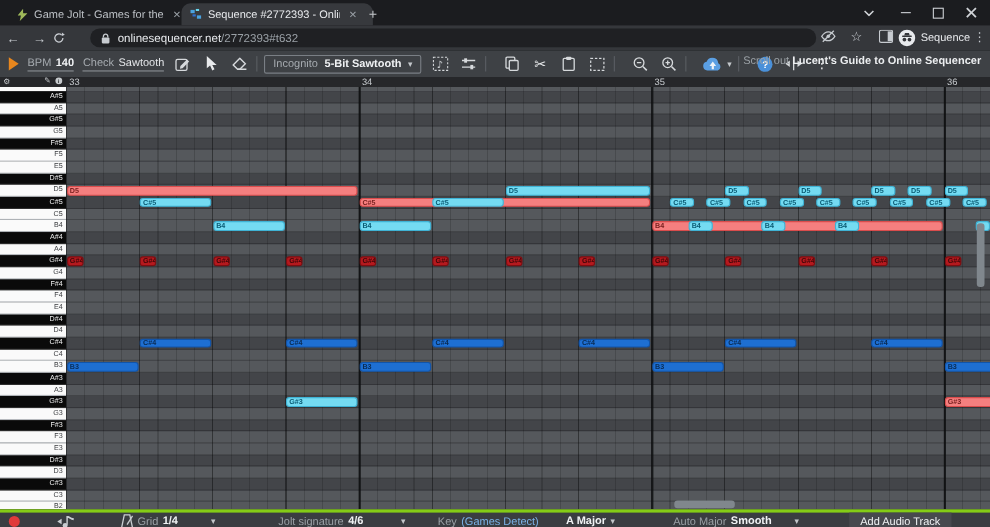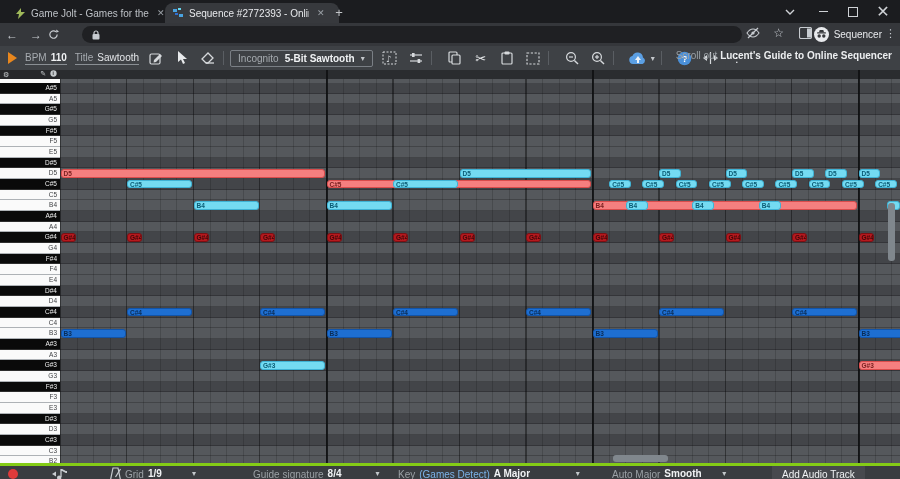--- a/index.html
+++ b/index.html
@@ -131,20 +131,23 @@
         <polygon points="9,0.5 9,4 12,2.8" fill="#c7cbd0"></polygon>
       </svg>
   </span>
   <div id="omnibox">
     <span class="uicon">
       <svg width="8" height="10" viewBox="0 0 8 10">
           <rect x="0.5" y="4" width="7" height="5.5" rx="1" fill="#c7cbd0"></rect>
           <path d="M2 4V3a2 2 0 0 1 4 0v1" fill="none" stroke="#c7cbd0" stroke-width="1.2"></path>
         </svg>
     </span>
+    <span>
+      <span>onlinesequencer.net</span><span class="path">/2772393#t632</span>
+    </span>
   </div>
   <div style="position:absolute;right:140px;top:4px;">
     <svg width="14" height="12" viewBox="0 0 14 12">
         <path d="M1 6c2-3 4-4 6-4s4 1 6 4c-2 3-4 4-6 4S3 9 1 6z" fill="none" stroke="#c7cbd0" stroke-width="1.1"></path>
         <circle cx="7" cy="6" r="1.6" fill="#c7cbd0"></circle>
         <line x1="2" y1="11" x2="12" y2="1" stroke="#c7cbd0" stroke-width="1.2"></line>
       </svg>
   </div>
   <div style="position:absolute;right:116px;top:3px;color:#c7cbd0;font-size:12px;">☆</div>
   <div style="position:absolute;right:88px;top:4px;">
@@ -155,36 +158,36 @@
   </div>
   <div id="incog">
     <span class="spycircle">
       <svg width="11" height="9" viewBox="0 0 11 9">
           <rect x="1" y="2.2" width="9" height="1.4" rx="0.7" fill="#35373b"></rect>
           <path d="M3 2.2 3.7 0h3.6L8 2.2z" fill="#35373b"></path>
           <circle cx="3.2" cy="6" r="1.7" fill="#35373b"></circle>
           <circle cx="7.8" cy="6" r="1.7" fill="#35373b"></circle>
         </svg>
     </span>
-    <span>Sequencer</span>
+    <span>Sequence</span>
   </div>
   <div style="position:absolute;right:4px;top:4px;color:#c7cbd0;font-size:11px;">⋮</div>
 </div>
 
 <div id="seqbar">
   <div class="playtri"></div>
   <div class="grp">
       <span class="uline">
         <span>BPM</span>
-        <span class="val">110</span>
+        <span class="val">140</span>
       </span>
     </div>
   <div class="grp">
       <span class="uline">
-        <span>Title</span>
+        <span>Check</span>
         <span class="val" style="font-weight:normal;color:#e3e5e8;">Sawtooth</span>
       </span>
     </div>
   <div class="grp ticon">
     <svg width="14" height="14" viewBox="0 0 14 14">
         <rect x="1" y="3" width="10" height="10" rx="1.5" fill="none" stroke="#d6d9dc" stroke-width="1.2"></rect>
         <path d="M5 9l6-6 2 2-6 6-2.4.4z" fill="#d6d9dc"></path>
       </svg>
   </div>
   <div class="grp ticon">
@@ -378,20 +381,26 @@
         <div class="note" style="left: 748.625px; width: 21.775px; top: 110.003px; background: rgb(116, 219, 242); border: 1px solid rgb(63, 178, 212); color: rgb(10, 91, 116);">C#5</div>
         <div class="note" style="left: 765.25px; width: 21.775px; top: 99.336px; background: rgb(116, 219, 242); border: 1px solid rgb(63, 178, 212); color: rgb(10, 91, 116);">D5</div>
         <div class="note" style="left: 781.875px; width: 21.775px; top: 110.003px; background: rgb(116, 219, 242); border: 1px solid rgb(63, 178, 212); color: rgb(10, 91, 116);">C#5</div>
         <div class="note" style="left: 798.5px; width: 21.775px; top: 99.336px; background: rgb(116, 219, 242); border: 1px solid rgb(63, 178, 212); color: rgb(10, 91, 116);">D5</div>
         <div class="note" style="left: 815.125px; width: 21.775px; top: 110.003px; background: rgb(116, 219, 242); border: 1px solid rgb(63, 178, 212); color: rgb(10, 91, 116);">C#5</div>
         <div class="note" style="left: 826.763px; width: 13.4625px; top: 131.337px; background: rgb(116, 219, 242); border: 1px solid rgb(63, 178, 212); color: rgb(10, 91, 116);"></div>
       </div>
     <div class="vthumb"></div>
     <div class="hthumb"></div>
   </div>
+  <div id="timeline">
+      <span style="left: 3px;">33</span>
+      <span style="left: 269px;">34</span>
+      <span style="left: 535px;">35</span>
+      <span style="left: 801px;">36</span>
+    </div>
   <div id="keysHeader">
     <span>⚙</span>
     <span style="display:flex;gap:4px;">
       <span>✎</span>
       <span>
         <svg width="7" height="7" viewBox="0 0 8 8" style="display:inline-block">
             <circle cx="4" cy="4" r="3.6" fill="#c6cacd"></circle>
             <text x="2.8" y="6.2" font-size="5.5" fill="#26272a" font-family="Liberation Sans" font-weight="bold">i</text>
           </svg>
       </span>
@@ -453,35 +462,35 @@
   <div class="bgrp" style="left:108px;">
     <svg width="15" height="14" viewBox="0 0 15 14">
         <path d="M5 1h5l2.5 12h-10z" fill="none" stroke="#c9cdd1" stroke-width="1.2"></path>
         <line x1="7.5" y1="10" x2="12.5" y2="2" stroke="#c9cdd1" stroke-width="1.2"></line>
       </svg>
   </div>
 
   <div class="bgrp" style="left:125px;">
     <span>Grid</span>
     <span class="uline" style="min-width:48px;justify-content:space-between;">
-        <span class="val">1/9</span>
+        <span class="val">1/4</span>
         <span class="caret">▾</span>
       </span>
   </div>
   <div class="bgrp" style="left:253px;">
-    <span>Guide signature</span>
+    <span>Jolt signature</span>
     <span class="uline" style="min-width:52px;justify-content:space-between;">
-        <span class="val">8/4</span>
+        <span class="val">4/6</span>
         <span class="caret">▾</span>
       </span>
   </div>
   <div class="bgrp" style="left:398px;">
     <span>Key</span>
     <span class="link">(Games Detect)</span>
-    <span class="uline" style="min-width:86px;justify-content:space-between;">
+    <span class="uline" style="min-width:86px;justify-content:center;">
         <span class="val">A Major</span>
         <span class="caret">▾</span>
       </span>
   </div>
   <div class="bgrp" style="left:612px;">
     <span>Auto Major</span>
     <span class="uline" style="min-width:62px;justify-content:space-between;">
         <span class="val">Smooth</span>
         <span class="caret">▾</span>
       </span>

